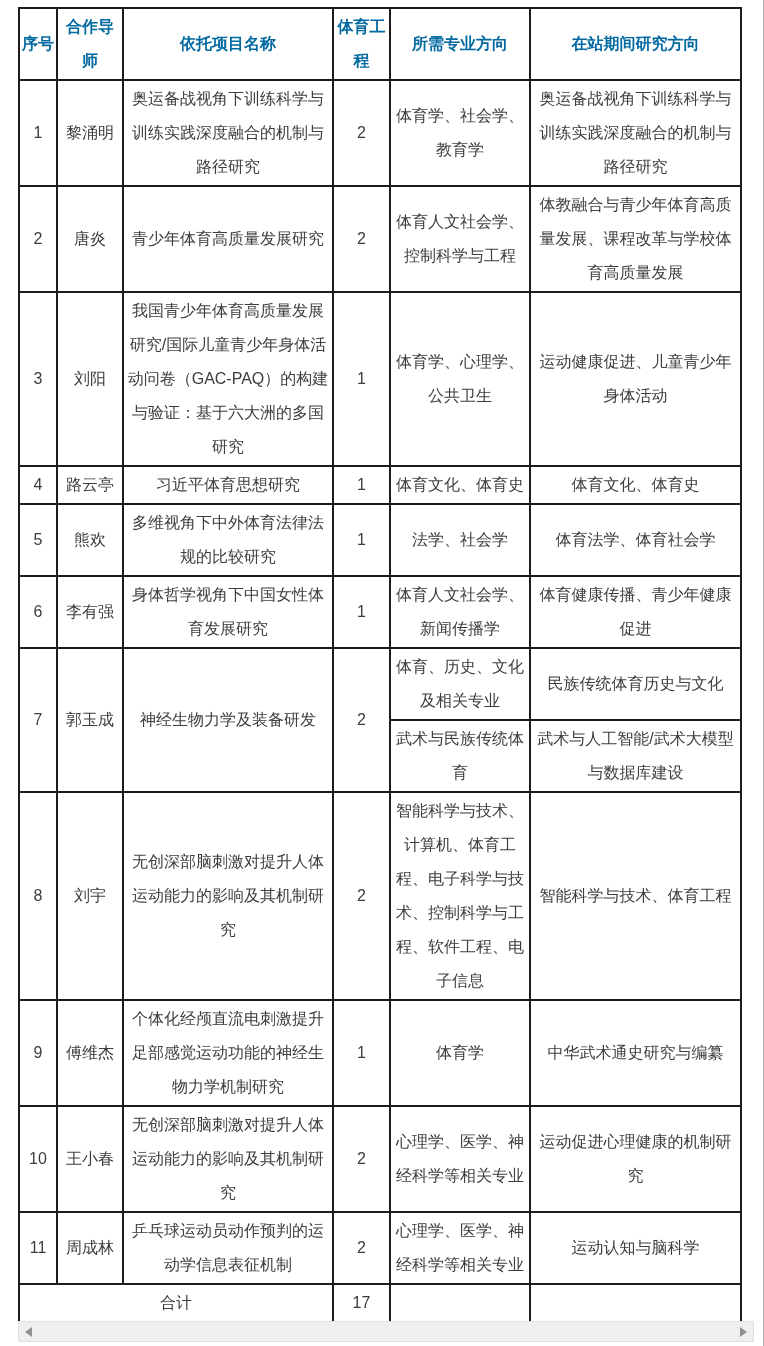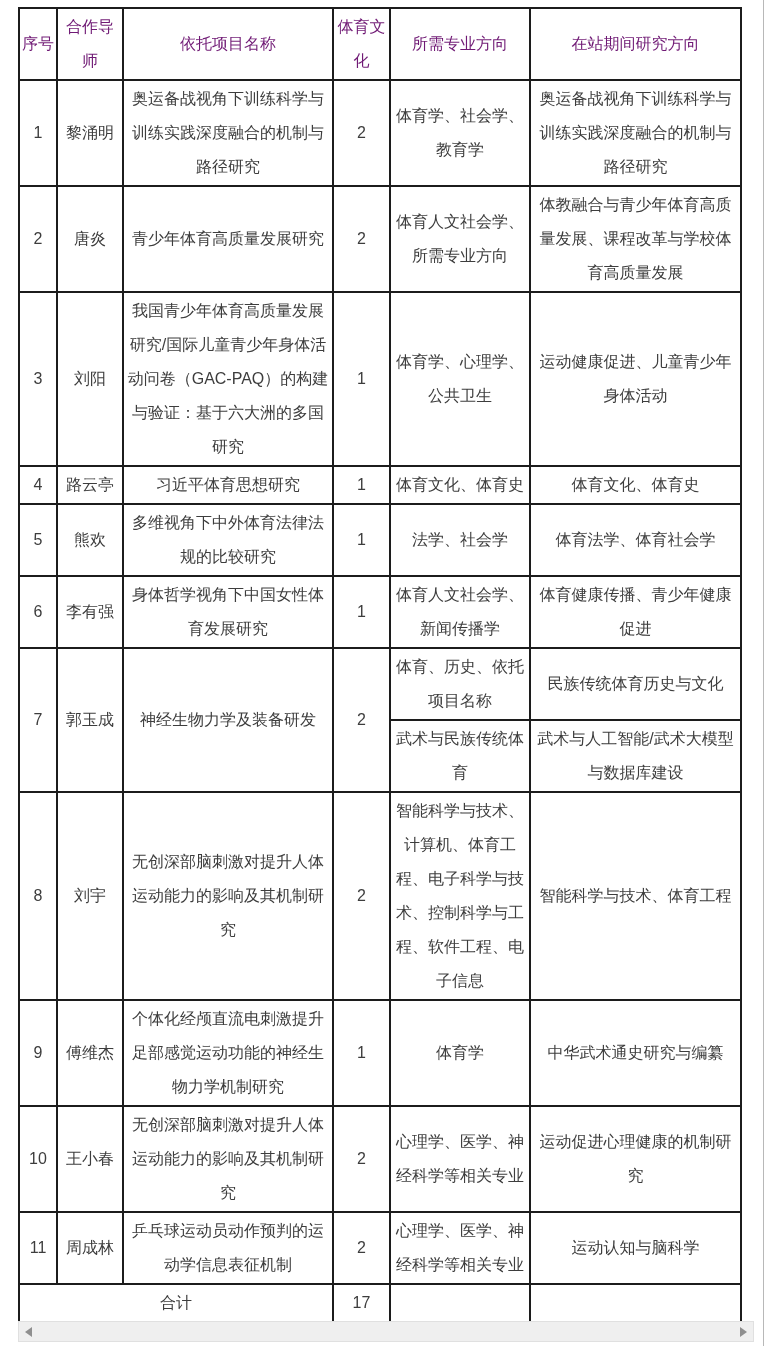--- a/index.html
+++ b/index.html
@@ -21,21 +21,21 @@
     border:2px solid #1c1c1c;
     padding:1px 2px;
     text-align:center;
     vertical-align:middle;
     font-size:16px;
     line-height:34px;
     color:#3d3d3d;
     font-weight:normal;
     word-break:break-word;
   }
-  table.recruit th { font-weight:normal; color:#701a75; }
+  table.recruit th { font-weight:bold; color:#0369a1; }
   .bold { font-weight:normal; }
   .scrollbar {
     position:absolute;
     left:18px; right:9px; bottom:4px;
     height:21px;
     background:#efefef;
     border:1px solid #e0e0e0;
     box-sizing:border-box;
   }
   .scroll-btn {
@@ -72,40 +72,40 @@
       <col style="width:57px">
         <col style="width:140px">
         <col style="width:211px">
     </colgroup>
 
     <tbody>
         <tr>
       <th>序号</th>
       <th>合作导师</th>
       <th>依托项目名称</th>
-      <th>体育文化</th>
+      <th>体育工程</th>
       <th>所需专业方向</th>
       <th>在站期间研究方向</th>
     </tr>
 
     <tr>
       <td>1</td>
       <td>黎涌明</td>
       <td>奥运备战视角下训练科学与训练实践深度融合的机制与路径研究</td>
       <td>2</td>
       <td>体育学、社会学、教育学</td>
       <td>奥运备战视角下训练科学与训练实践深度融合的机制与路径研究</td>
     </tr>
 
     <tr>
       <td>2</td>
       <td>唐炎</td>
       <td>青少年体育高质量发展研究</td>
       <td>2</td>
-      <td>体育人文社会学、所需专业方向</td>
+      <td>体育人文社会学、控制科学与工程</td>
       <td>体教融合与青少年体育高质量发展、课程改革与学校体育高质量发展</td>
     </tr>
 
     <tr>
       <td>3</td>
       <td>刘阳</td>
       <td>我国青少年体育高质量发展研究/国际儿童青少年身体活动问卷（GAC-PAQ）的构建与验证：基于六大洲的多国研究</td>
       <td>1</td>
       <td>体育学、心理学、公共卫生</td>
       <td>运动健康促进、儿童青少年身体活动</td>
@@ -136,21 +136,21 @@
       <td>1</td>
       <td>体育人文社会学、新闻传播学</td>
       <td>体育健康传播、青少年健康促进</td>
     </tr>
 
     <tr>
       <td rowspan="2">7</td>
       <td rowspan="2">郭玉成</td>
       <td rowspan="2">神经生物力学及装备研发</td>
       <td rowspan="2">2</td>
-      <td>体育、历史、依托项目名称</td>
+      <td>体育、历史、文化及相关专业</td>
       <td>民族传统体育历史与文化</td>
     </tr>
     <tr>
       <td>武术与民族传统体育</td>
       <td>武术与人工智能/武术大模型与数据库建设</td>
     </tr>
 
     <tr>
       <td>8</td>
       <td>刘宇</td>

